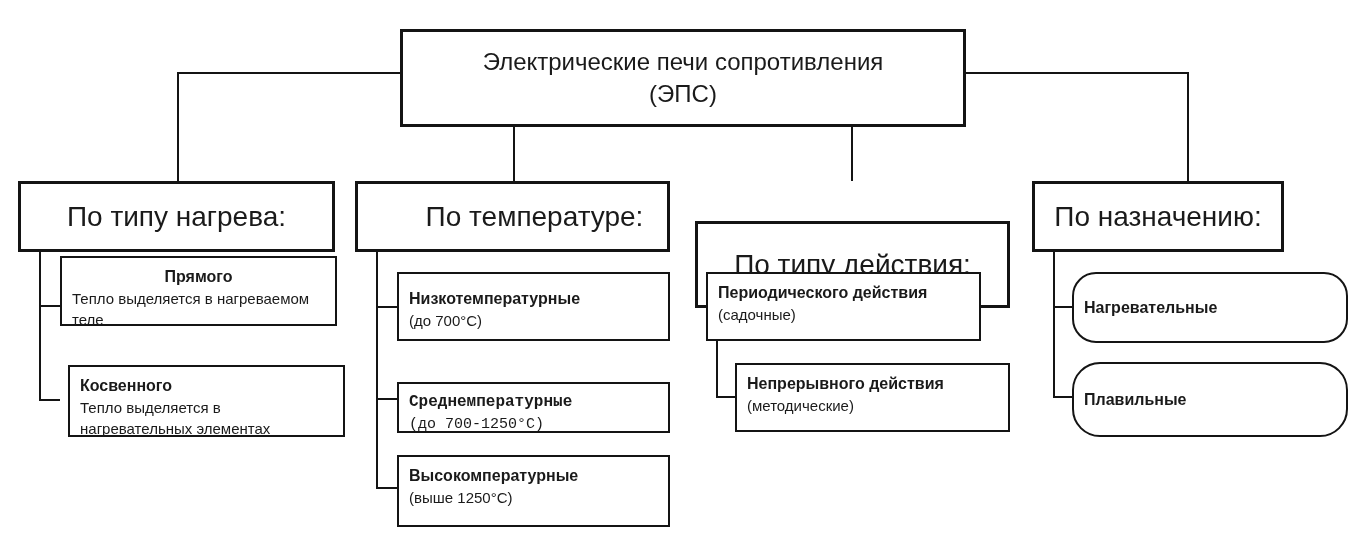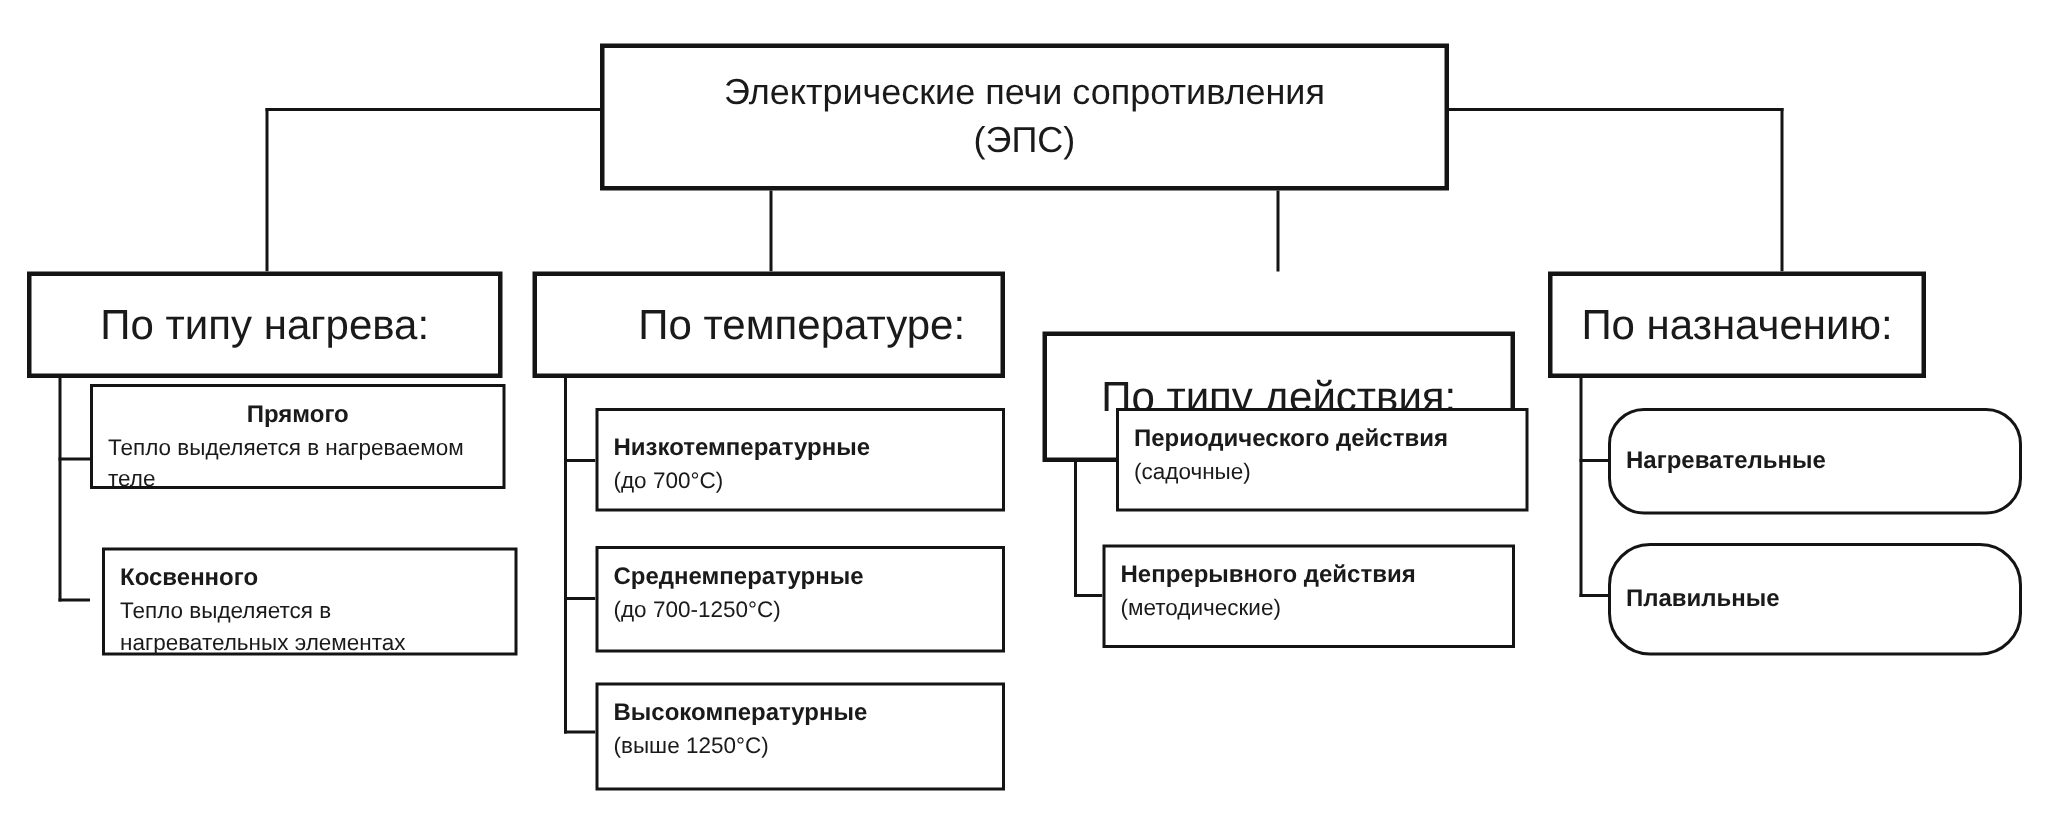--- a/index.html
+++ b/index.html
@@ -108,30 +108,30 @@
   </div>
   <div class="box child-box" style="left:68px; top:365px; width:277px; height:72px;">
     <div class="child-title">Косвенного</div>
     <div class="child-desc">Тепло выделяется в нагревательных элементах</div>
   </div>
 
   <div class="box child-box" style="left:397px; top:272px; width:273px; height:69px;justify-content:flex-end;">
     <div class="child-title">Низкотемпературные</div>
     <div class="child-desc">(до 700°С)</div>
   </div>
-  <div class="box child-box" style="left:397px; top:364px; width:273px; height:71px;">
+  <div class="box child-box" style="left:397px; top:382px; width:273px; height:51px;font-family:Liberation Mono, monospace;">
     <div class="child-title">Среднемпературные</div>
     <div class="child-desc">(до 700-1250°С)</div>
   </div>
   <div class="box child-box" style="left:397px; top:455px; width:273px; height:72px;">
     <div class="child-title">Высокомпературные</div>
     <div class="child-desc">(выше 1250°С)</div>
   </div>
 
-  <div class="box child-box" style="left:744px; top:272px; width:275px; height:69px;">
+  <div class="box child-box" style="left:706px; top:272px; width:275px; height:69px;">
     <div class="child-title">Периодического действия</div>
     <div class="child-desc">(садочные)</div>
   </div>
   <div class="box child-box" style="left:735px; top:363px; width:275px; height:69px;">
     <div class="child-title">Непрерывного действия</div>
     <div class="child-desc">(методические)</div>
   </div>
 
   <div class="box child-box single" style="left:1072px; top:272px; width:276px; height:71px;border-radius:24px;">
     <div class="child-title">Нагревательные</div>

